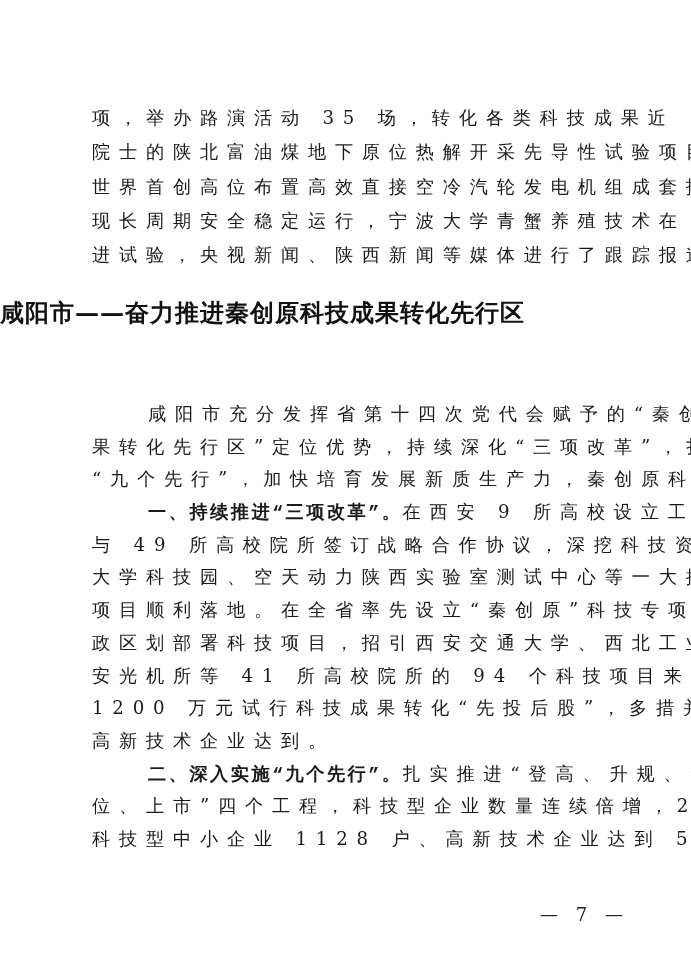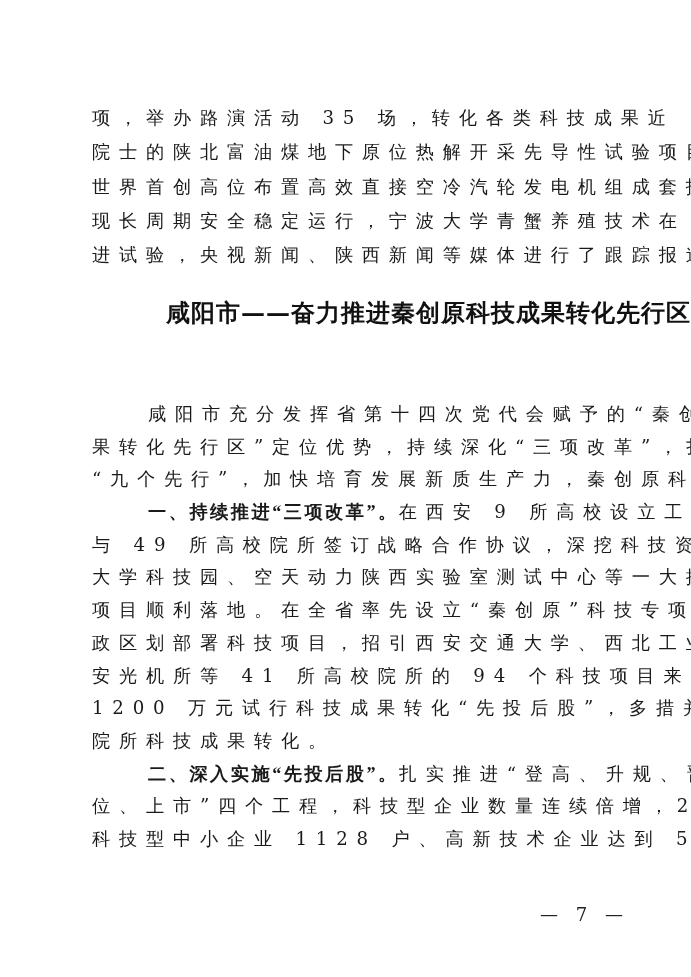--- a/index.html
+++ b/index.html
@@ -35,29 +35,29 @@
       display: block;
       white-space: nowrap;
       height: 34.3px;
       line-height: 34.3px;
     }
     .block-a { top: 101px; }
     .block-b { top: 398px; }
     .block-b .line { height: 32.7px; line-height: 32.7px; }
     .indent { padding-left: 56px; }
     .bold-lead {
-      font-family: Liberation Serif, serif;
+      font-family: Liberation Mono, monospace;
       font-weight: bold;
       letter-spacing: 2.5px;
     }
     .title {
       position: absolute;
       left: 0;
       width: 691px;
-      text-align: right;
+      text-align: left;
       font-family: "DejaVu Serif", "Liberation Serif", serif;
       font-weight: bold;
       font-size: 24px;
       letter-spacing: 1px;
       color: #111;
       margin: 0;
     }
     .title .tline {
       display: block;
       height: 34px;
@@ -100,25 +100,25 @@
     </div>
 
     <div>
       <span class="line indent"><span class="bold-lead">一、持续推进“三项改革”。</span><span>在西安 9 所高校设立工作站，</span></span>
       <span class="line">与 49 所高校院所签订战略合作协议，深挖科技资源富矿，西北</span>
       <span class="line">大学科技园、空天动力陕西实验室测试中心等一大批重大科技</span>
       <span class="line">项目顺利落地。在全省率先设立“秦创原”科技专项，打破行</span>
       <span class="line">政区划部署科技项目，招引西安交通大学、西北工业大学、西</span>
       <span class="line">安光机所等 41 所高校院所的 94 个科技项目来咸阳转化，列支</span>
       <span class="line">1200 万元试行科技成果转化“先投后股”，多措并举支持高校</span>
-      <span class="line">院所科技成果转化。</span>
+      <span class="line">高新技术企业达到。</span>
     </div>
 
     <div>
-      <span class="line indent"><span class="bold-lead">二、深入实施“先投后股”。</span><span>扎实推进“登高、升规、晋</span></span>
+      <span class="line indent"><span class="bold-lead">二、深入实施“九个先行”。</span><span>扎实推进“登高、升规、晋</span></span>
       <span class="line">位、上市”四个工程，科技型企业数量连续倍增，2023 年入库</span>
       <span class="line">科技型中小企业 1128 户、高新技术企业达到 596 户，较 2020</span>
     </div>
   </div>
 
   <div class="page-number">— 7 —</div>
 
 </div>
 
 </body></html>

